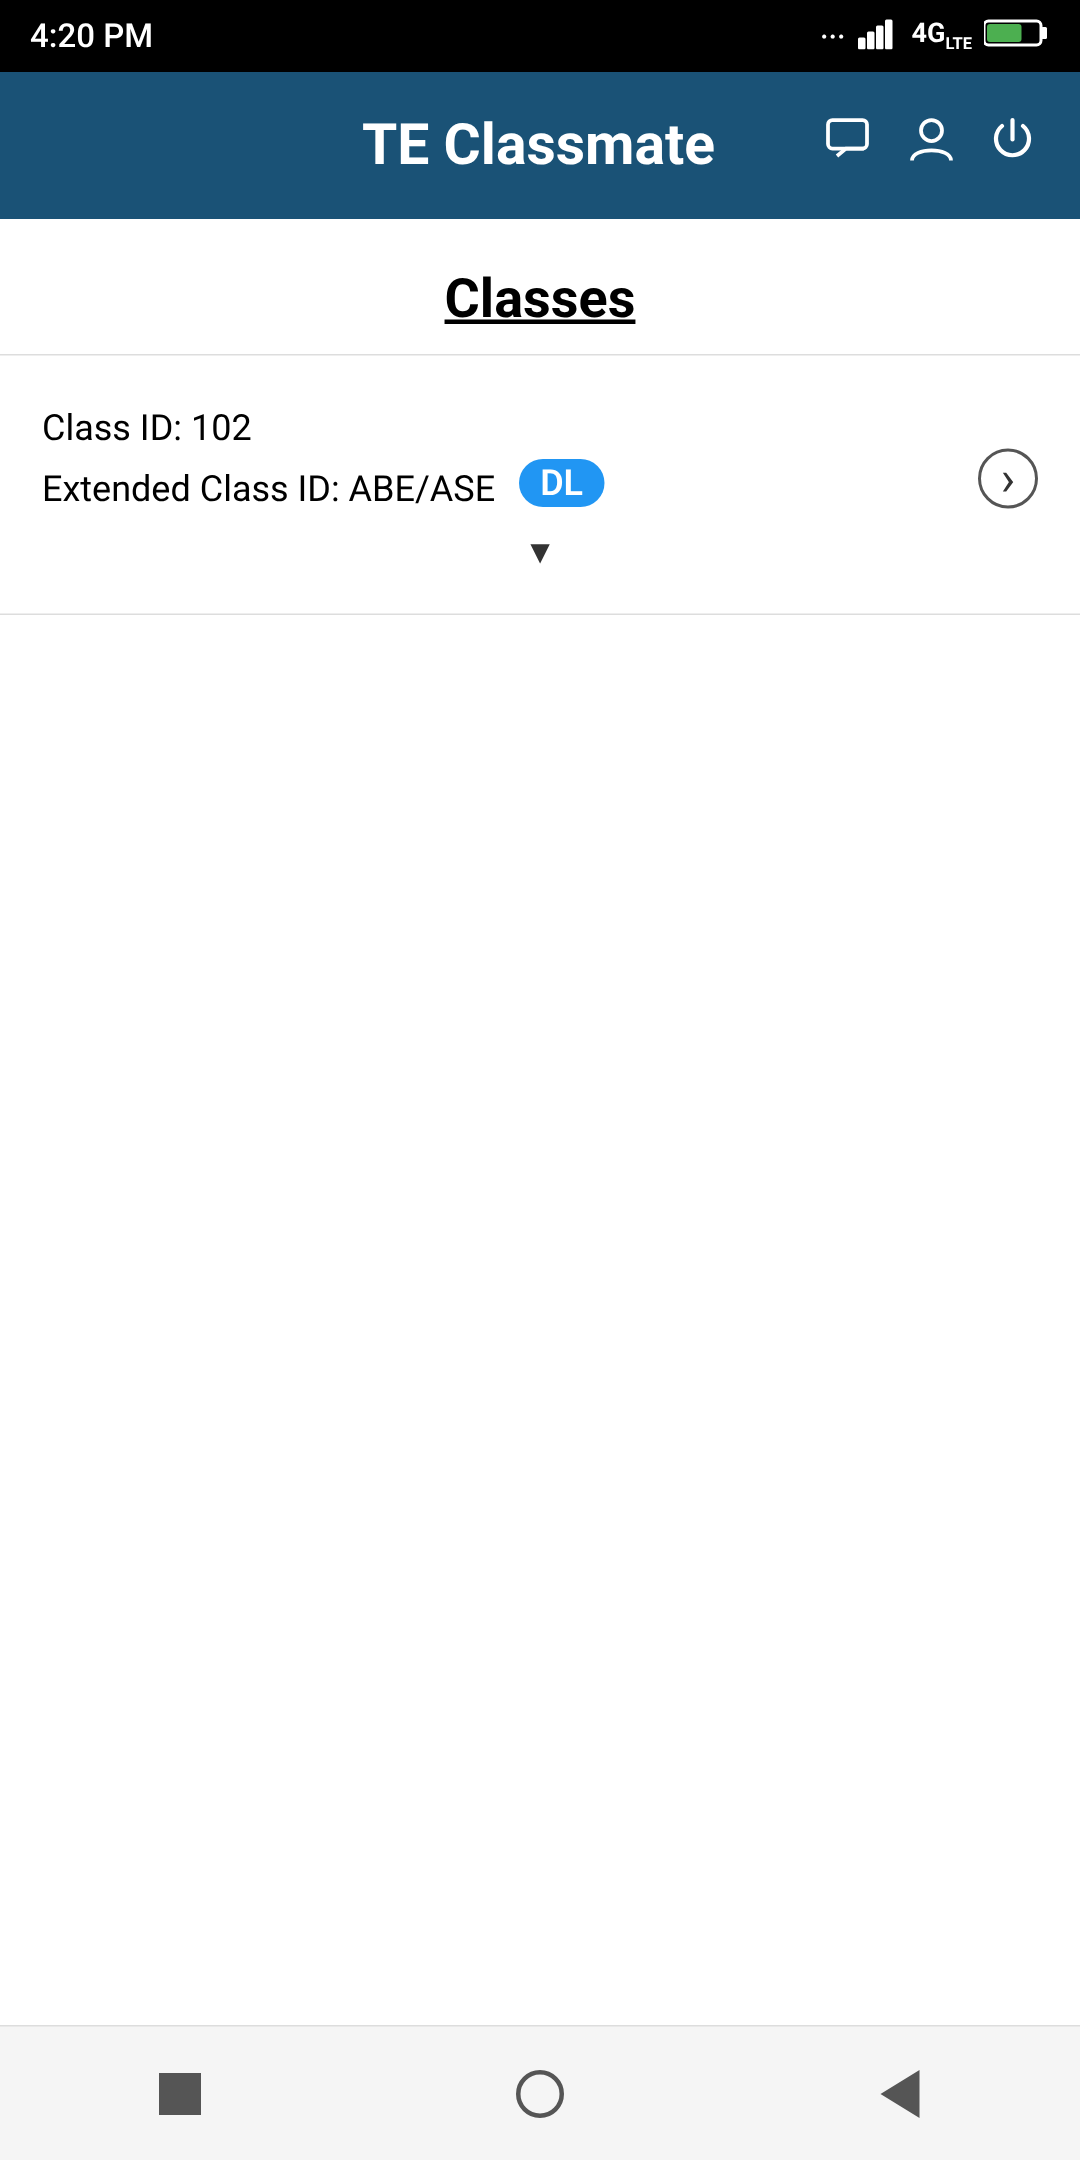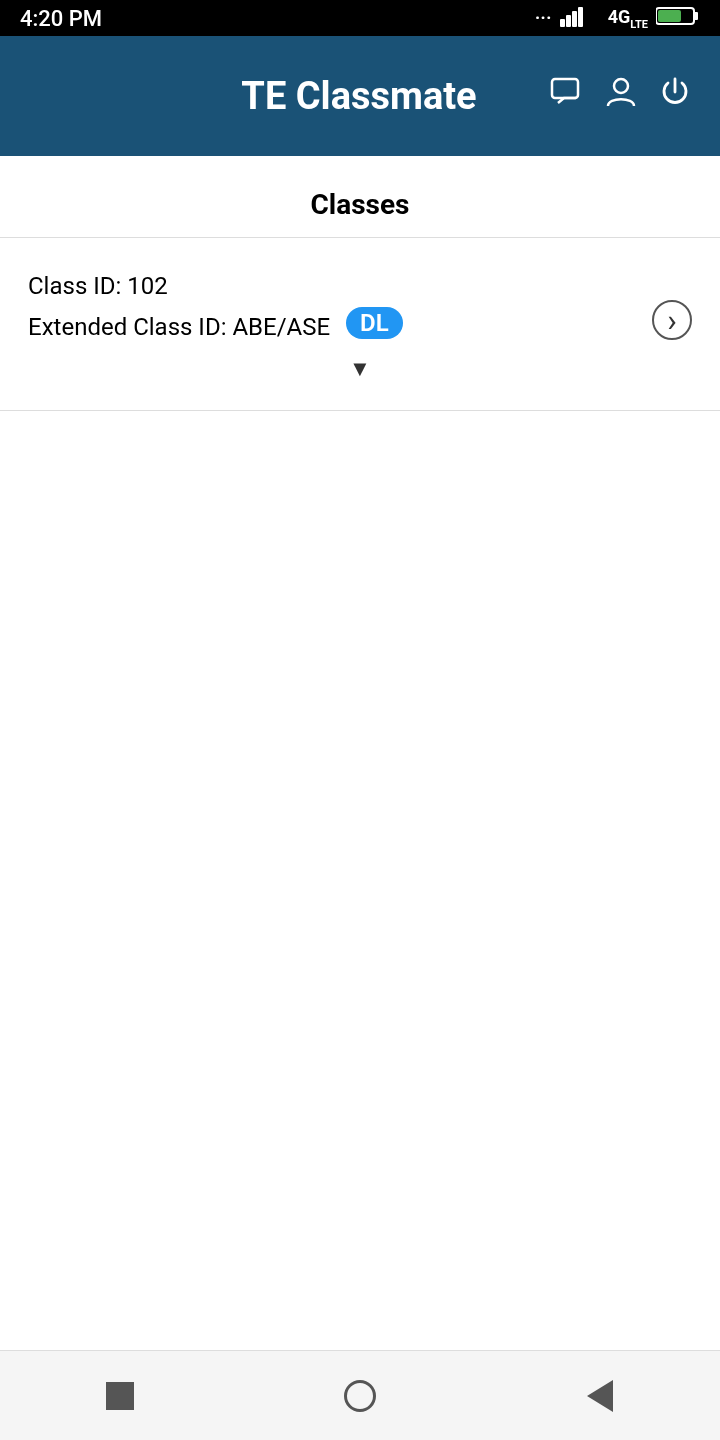--- a/index.html
+++ b/index.html
@@ -11,42 +11,42 @@
       font-family: 'Roboto', Arial, sans-serif;
       background: #fff;
       display: flex;
       flex-direction: column;
     }
 
     
     .status-bar {
       background: #000;
       color: #fff;
-      height: 36px;
+      height: 48px;
       display: flex;
       align-items: center;
       justify-content: space-between;
       padding: 0 20px;
       font-size: 22px;
       font-weight: 500;
       flex-shrink: 0;
     }
     .status-bar-right {
       display: flex;
       align-items: center;
       gap: 8px;
     }
     .status-bar-right span {
       font-size: 20px;
     }
 
     
     .app-bar {
       background: #1a5276;
-      height: 120px;
+      height: 98px;
       display: flex;
       align-items: center;
       justify-content: space-between;
       padding: 0 28px;
       flex-shrink: 0;
     }
     .app-bar-title {
       color: #fff;
       font-size: 38px;
       font-weight: 700;
@@ -67,23 +67,24 @@
       width: 140px;
     }
 
     
     .page-title-container {
       padding: 32px 20px 16px;
       text-align: center;
       border-bottom: 1px solid #ddd;
     }
     .page-title {
-      font-size: 28px;
+      font-size: 36px;
       font-weight: 700;
       color: #000;
+      text-decoration: underline;
     }
 
     
     .class-list {
       flex: 1;
     }
 
     .class-item {
       padding: 28px 28px 10px 28px;
       border-bottom: 1px solid #ddd;
@@ -194,21 +195,21 @@
   <div class="status-bar-right">
     <span>···</span>
     <span>
       <svg width="28" height="22" viewBox="0 0 28 22" fill="white">
         <rect x="0" y="14" width="5" height="8" rx="1"></rect>
         <rect x="6" y="10" width="5" height="12" rx="1"></rect>
         <rect x="12" y="6" width="5" height="16" rx="1"></rect>
         <rect x="18" y="2" width="5" height="20" rx="1"></rect>
       </svg>
     </span>
-    <span style="font-size:18px;font-weight:bold;margin-left:12px;">4G<sub style="font-size:11px;">LTE</sub></span>
+    <span style="font-size:18px;font-weight:bold;">4G<sub style="font-size:11px;">LTE</sub></span>
     <span>
       <svg width="44" height="22" viewBox="0 0 44 22">
         <rect x="0" y="3" width="38" height="16" rx="3" stroke="white" stroke-width="2" fill="none"></rect>
         <rect x="38" y="7" width="4" height="8" rx="1" fill="white"></rect>
         <rect x="2" y="5" width="23" height="12" rx="2" fill="#4caf50"></rect>
       </svg>
     </span>
   </div>
 </div>
 

